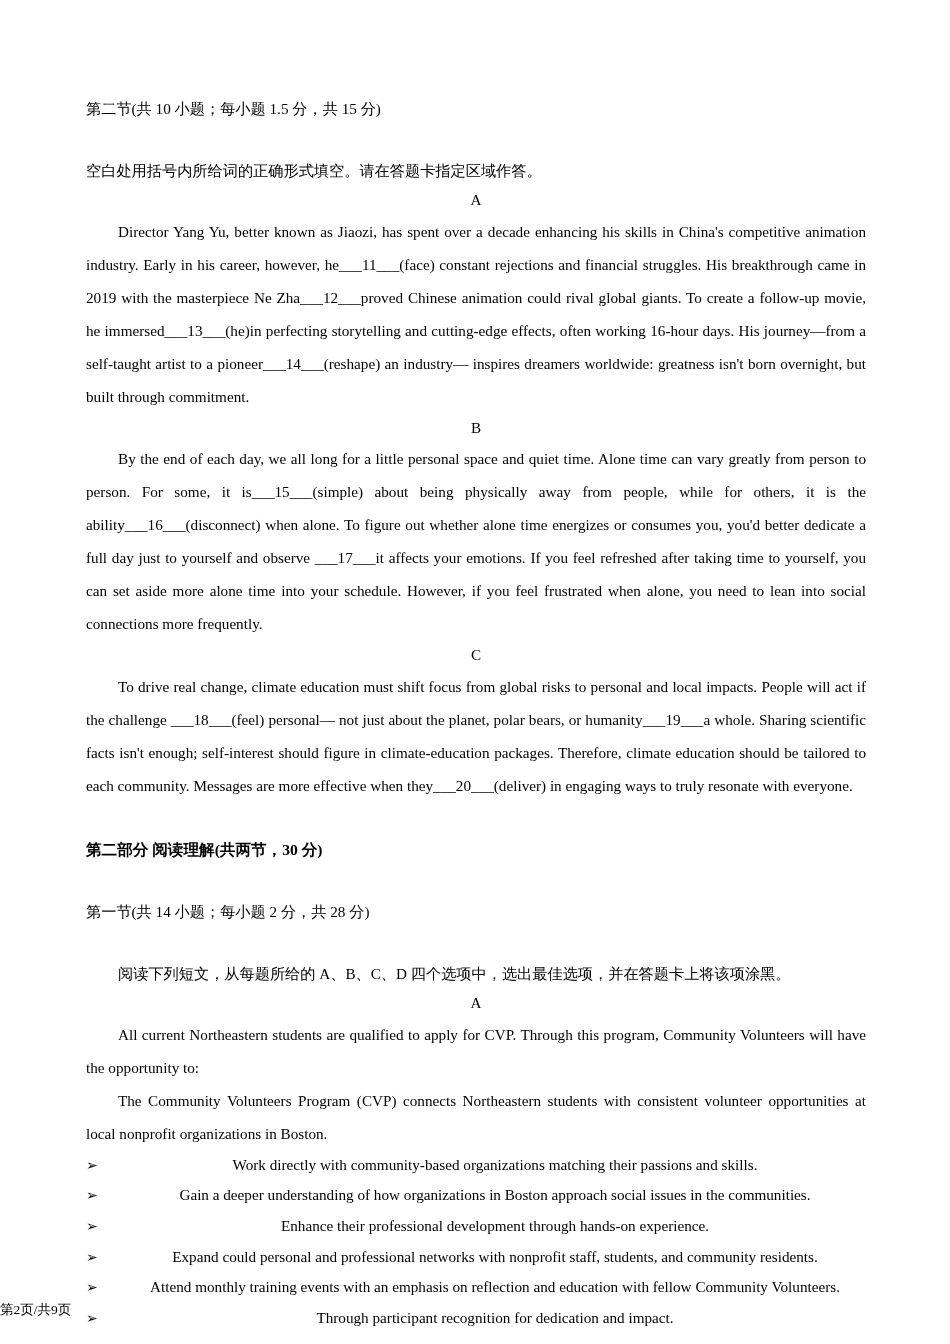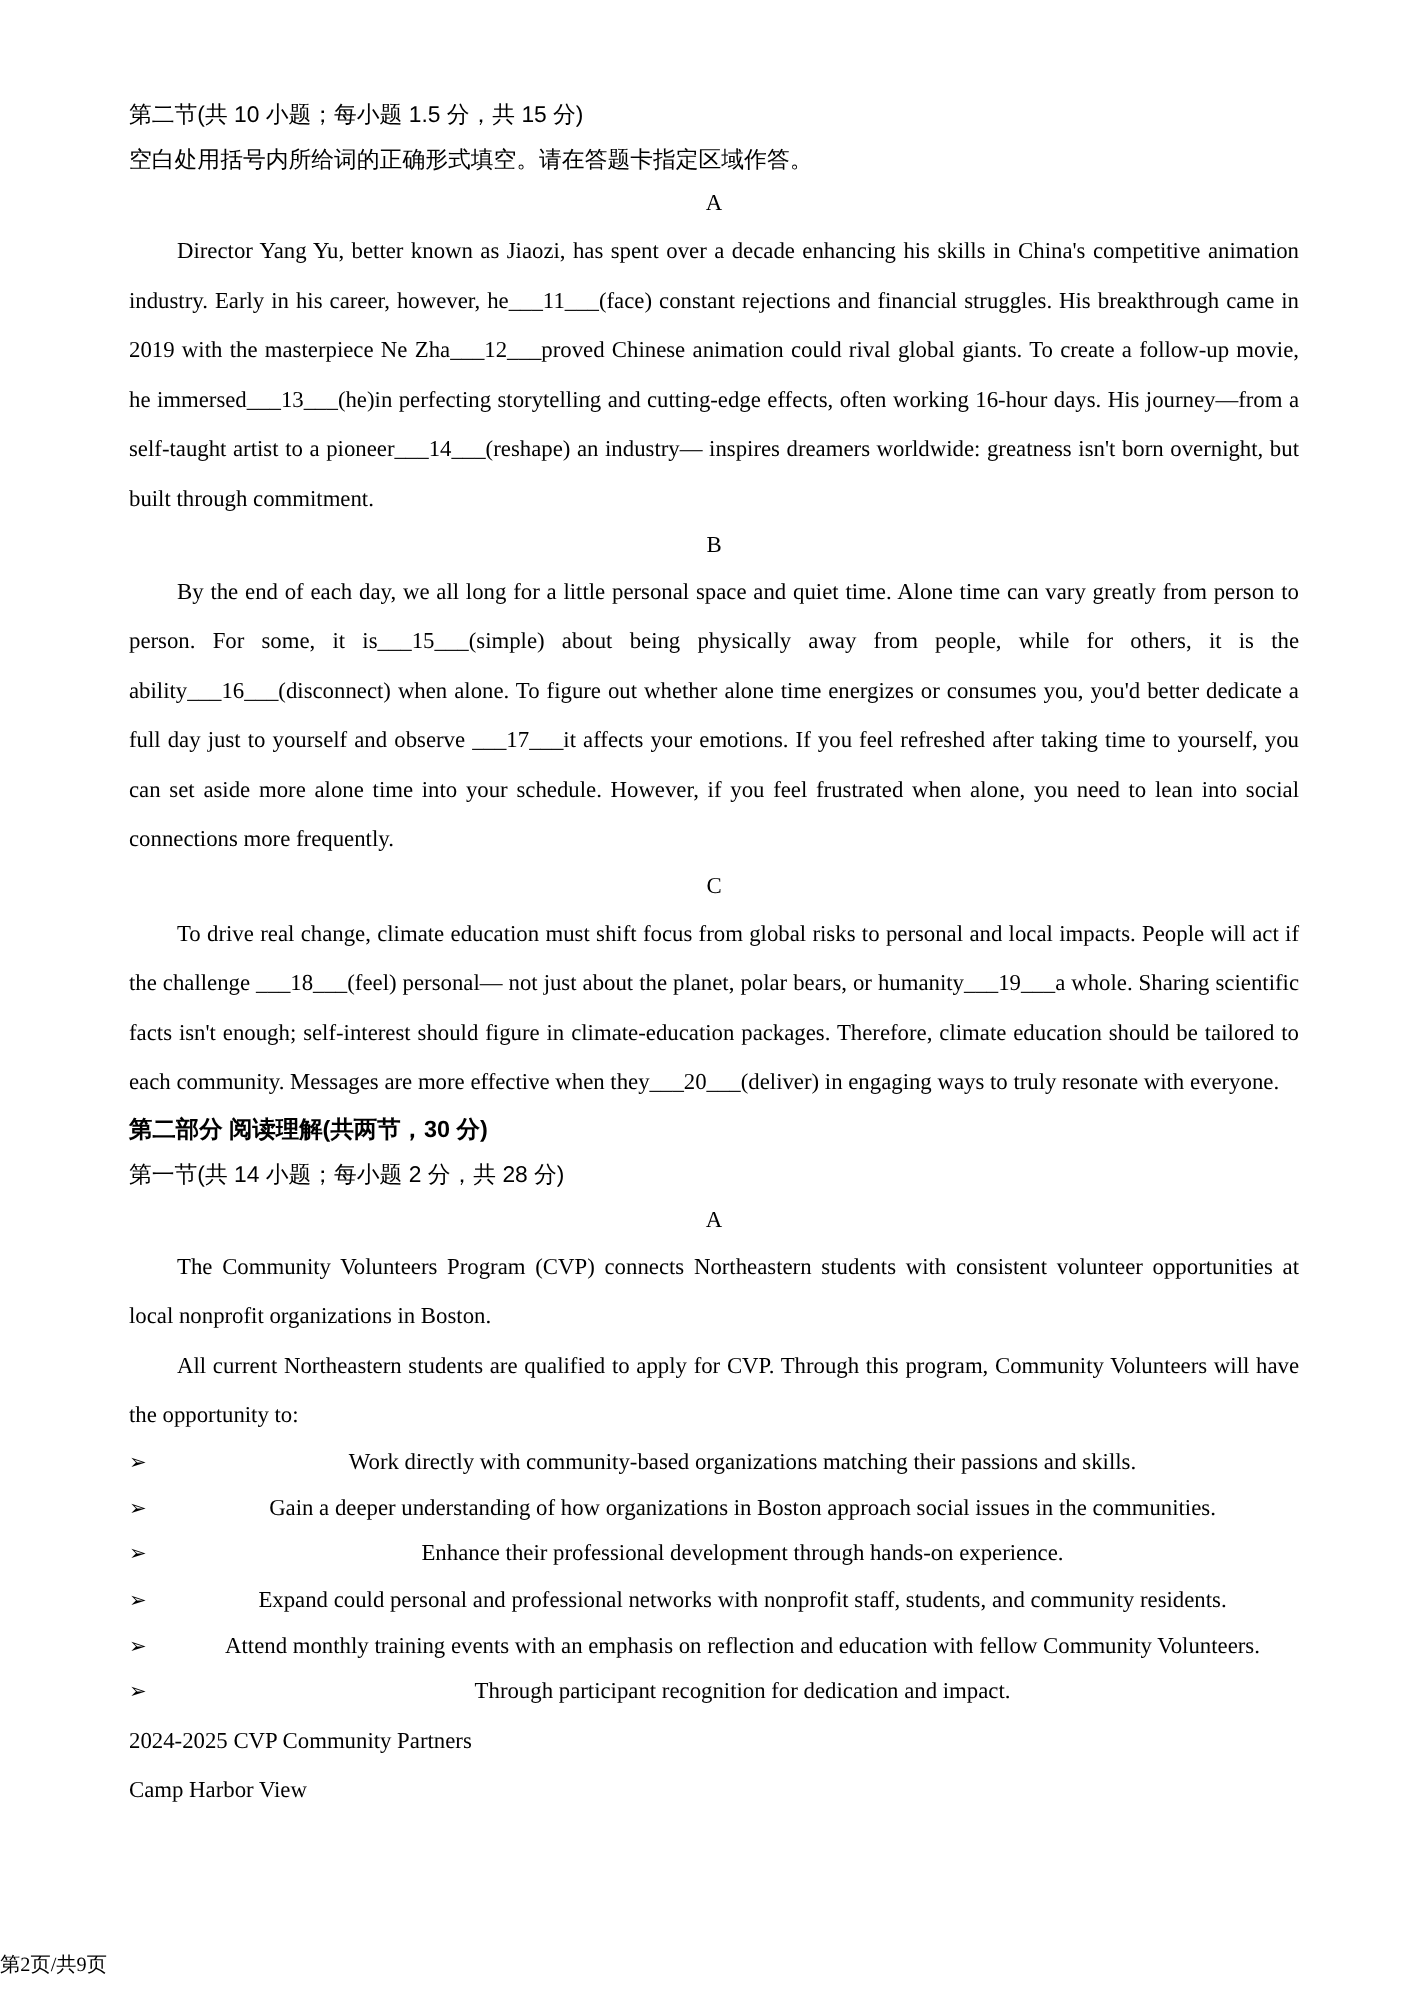--- a/index.html
+++ b/index.html
@@ -35,23 +35,24 @@
     line-height: 33px;
     text-align: justify;
     text-justify: inter-word;
     margin: 0;
     text-indent: 0;
   }
   .para.indent {
     text-indent: 32px;
   }
   .cn {
-    font-family: Liberation Sans, sans-serif;
+    font-family: Liberation Serif, serif;
     font-size: 15.2px;
     line-height: 29.6px;
+    margin-top: 32px;
   }
   .head-line {
     font-size: 15.2px;
     line-height: 29.6px;
     text-align: left;
   }
   .bold {
     font-weight: normal;
   }
   .center-letter {
@@ -106,25 +107,26 @@
     <div class="para indent">Director Yang Yu, better known as Jiaozi, has spent over a decade enhancing his skills in China's competitive animation industry. Early in his career, however, he___11___(face) constant rejections and financial struggles. His breakthrough came in 2019 with the masterpiece Ne Zha___12___proved Chinese animation could rival global giants. To create a follow-up movie, he immersed___13___(he)in perfecting storytelling and cutting-edge effects, often working 16-hour days. His journey—from a self-taught artist to a pioneer___14___(reshape) an industry— inspires dreamers worldwide: greatness isn't born overnight, but built through commitment.</div>
 
     <div class="center-letter">B</div>
     <div class="para indent">By the end of each day, we all long for a little personal space and quiet time. Alone time can vary greatly from person to person. For some, it is___15___(simple) about being physically away from people, while for others, it is the ability___16___(disconnect) when alone. To figure out whether alone time energizes or consumes you, you'd better dedicate a full day just to yourself and observe ___17___it affects your emotions. If you feel refreshed after taking time to yourself, you can set aside more alone time into your schedule. However, if you feel frustrated when alone, you need to lean into social connections more frequently.</div>
 
     <div class="center-letter">C</div>
     <div class="para indent">To drive real change, climate education must shift focus from global risks to personal and local impacts. People will act if the challenge ___18___(feel) personal— not just about the planet, polar bears, or humanity___19___a whole. Sharing scientific facts isn't enough; self-interest should figure in climate-education packages. Therefore, climate education should be tailored to each community. Messages are more effective when they___20___(deliver) in engaging ways to truly resonate with everyone.</div>
 
     <div class="section-title cn">第二部分 阅读理解(共两节，30 分)</div>
     <div class="head-line cn">第一节(共 14 小题；每小题 2 分，共 28 分)</div>
+    <div class="para indent cn">阅读下列短文，从每题所给的 A、B、C、D 四个选项中，选出最佳选项，并在答题卡上将该项涂黑。</div>
 
     <div class="center-letter">A</div>
 
+    <div class="para indent">All current Northeastern students are qualified to apply for CVP. Through this program, Community Volunteers will have the opportunity to:</div>
     <div class="para indent">The Community Volunteers Program (CVP) connects Northeastern students with consistent volunteer opportunities at local nonprofit organizations in Boston.</div>
-    <div class="para indent">All current Northeastern students are qualified to apply for CVP. Through this program, Community Volunteers will have the opportunity to:</div>
 
     <div class="bullet-row">
       <span class="bullet-mark">➢</span>
       <span class="bullet-text">Work directly with community-based organizations matching their passions and skills.</span>
     </div>
     <div class="bullet-row">
       <span class="bullet-mark">➢</span>
       <span class="bullet-text">Gain a deeper understanding of how organizations in Boston approach social issues in the communities.</span>
     </div>
     <div class="bullet-row">

